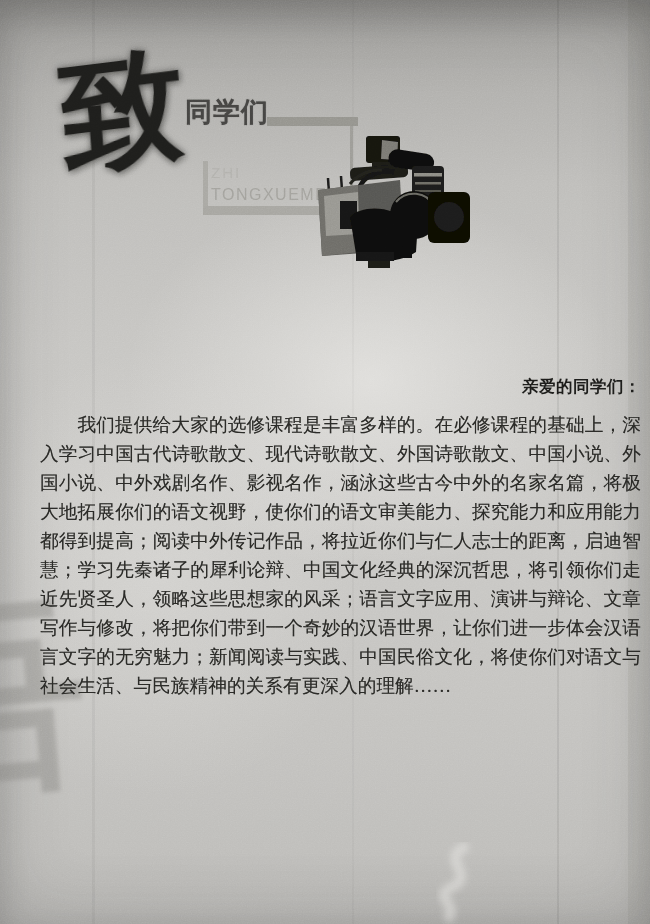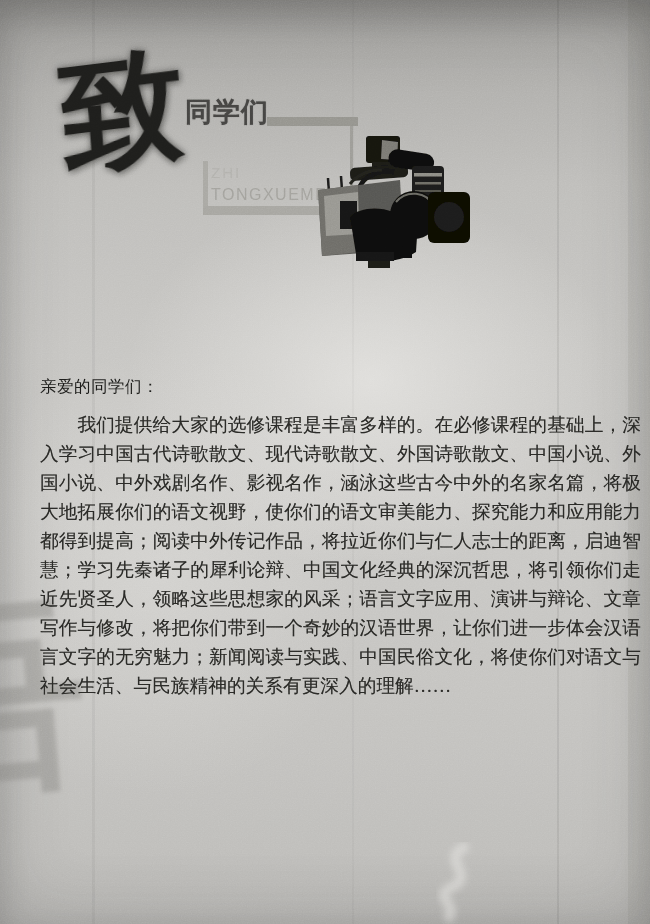--- a/index.html
+++ b/index.html
@@ -44,22 +44,22 @@
   .watermark{
     position:absolute;left:-106px;top:596px;z-index:1;
     font-family:"DejaVu Sans", sans-serif;font-weight:bold;font-size:200px;line-height:1;
     color:#807f7b;opacity:.40;filter:blur(2.2px);transform:rotate(-5deg) scaleX(.92);
   }
   .swirl{position:absolute;left:402px;top:842px;width:110px;height:82px;z-index:1;opacity:.5;}
 
   
   .content{position:absolute;left:40px;top:374px;width:601px;z-index:4;}
   .salutation{
-    margin:0 0 12px 0;font-family:"Liberation Sans", sans-serif;font-weight:normal;
-    font-size:16.5px;line-height:24px;letter-spacing:.5px;color:#1c1c1a;
+    margin:0 0 12px 0;font-family:"Liberation Sans", sans-serif;font-weight:bold;
+    font-size:16.5px;line-height:24px;letter-spacing:.5px;color:#1c1c1a;text-align:right;
   }
   .content p{
     margin:0;font-family:"Liberation Serif", serif;
     font-size:18.7px;line-height:29px;color:#2a2a27;
     text-align:justify;text-indent:2em;
     text-shadow:0 0 .4px rgba(42,42,39,.5);
   }
 
   .grain{position:absolute;left:0;top:0;width:100%;height:100%;z-index:10;pointer-events:none;mix-blend-mode:overlay;opacity:.16;}
 </style>

